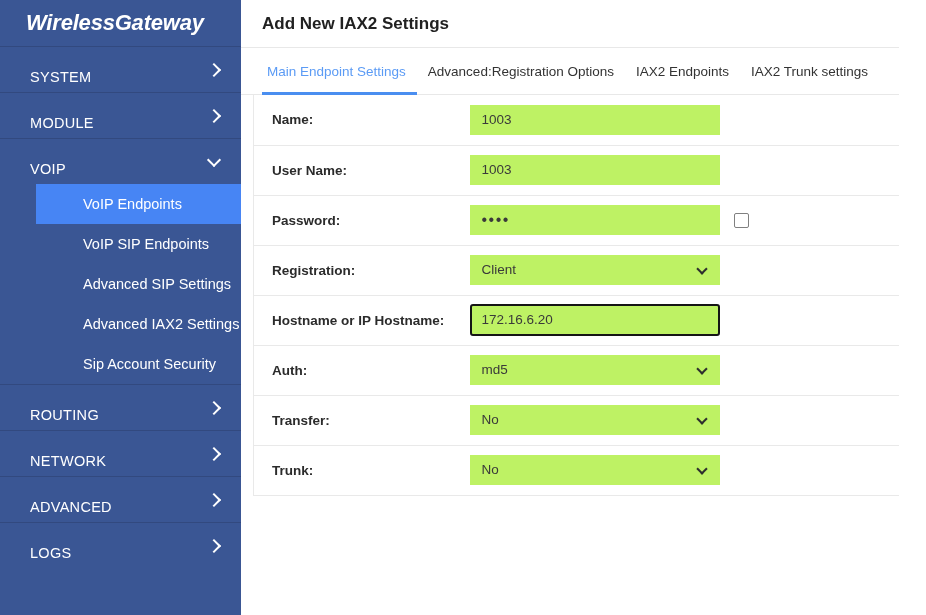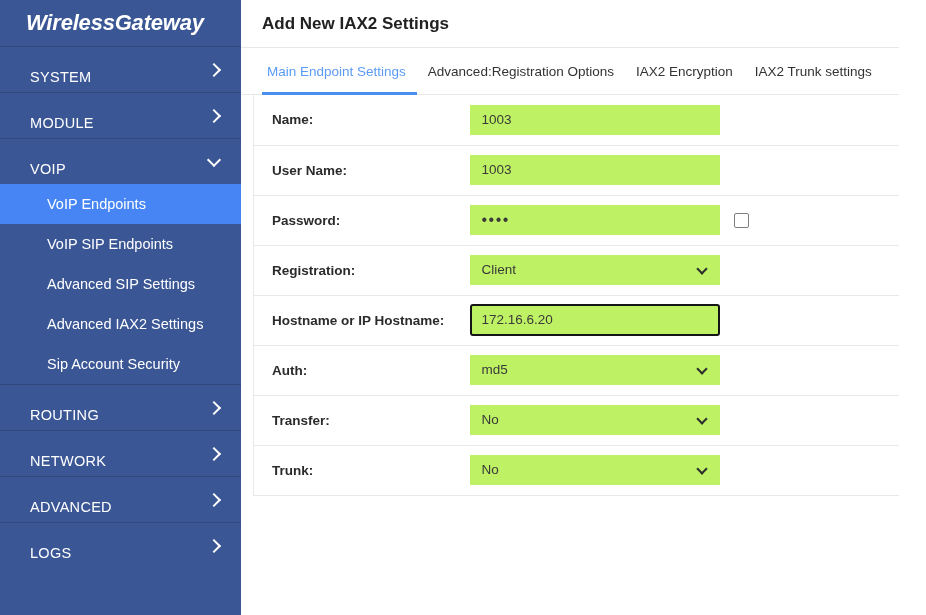--- a/index.html
+++ b/index.html
@@ -76,20 +76,21 @@
   .sub-item {
     height: 40px;
     display: flex;
     align-items: center;
     padding-left: 47px;
     background: #3a5694;
     color: #ffffff;
     font-size: 14.5px;
     cursor: pointer;
     white-space: nowrap;
+    margin-left: 36px;
   }
   .sub-item.active { background: #4785f4; }
 
   
   .main {
     flex: 1;
     height: 615px;
     background: #ffffff;
     display: flex;
     flex-direction: column;
@@ -288,21 +289,21 @@
     </div>
 
     <div class="tabs">
       <div class="tab active">
         <span>Main Endpoint Settings</span>
       </div>
       <div class="tab">
         <span>Advanced:Registration Options</span>
       </div>
       <div class="tab">
-        <span>IAX2 Encryption</span>
+        <span>IAX2 Endpoints</span>
       </div>
       <div class="tab">
         <span>IAX2 Trunk settings</span>
       </div>
     </div>
 
     <div class="form-wrap">
       <table class="form-table">
         <tbody>
 

